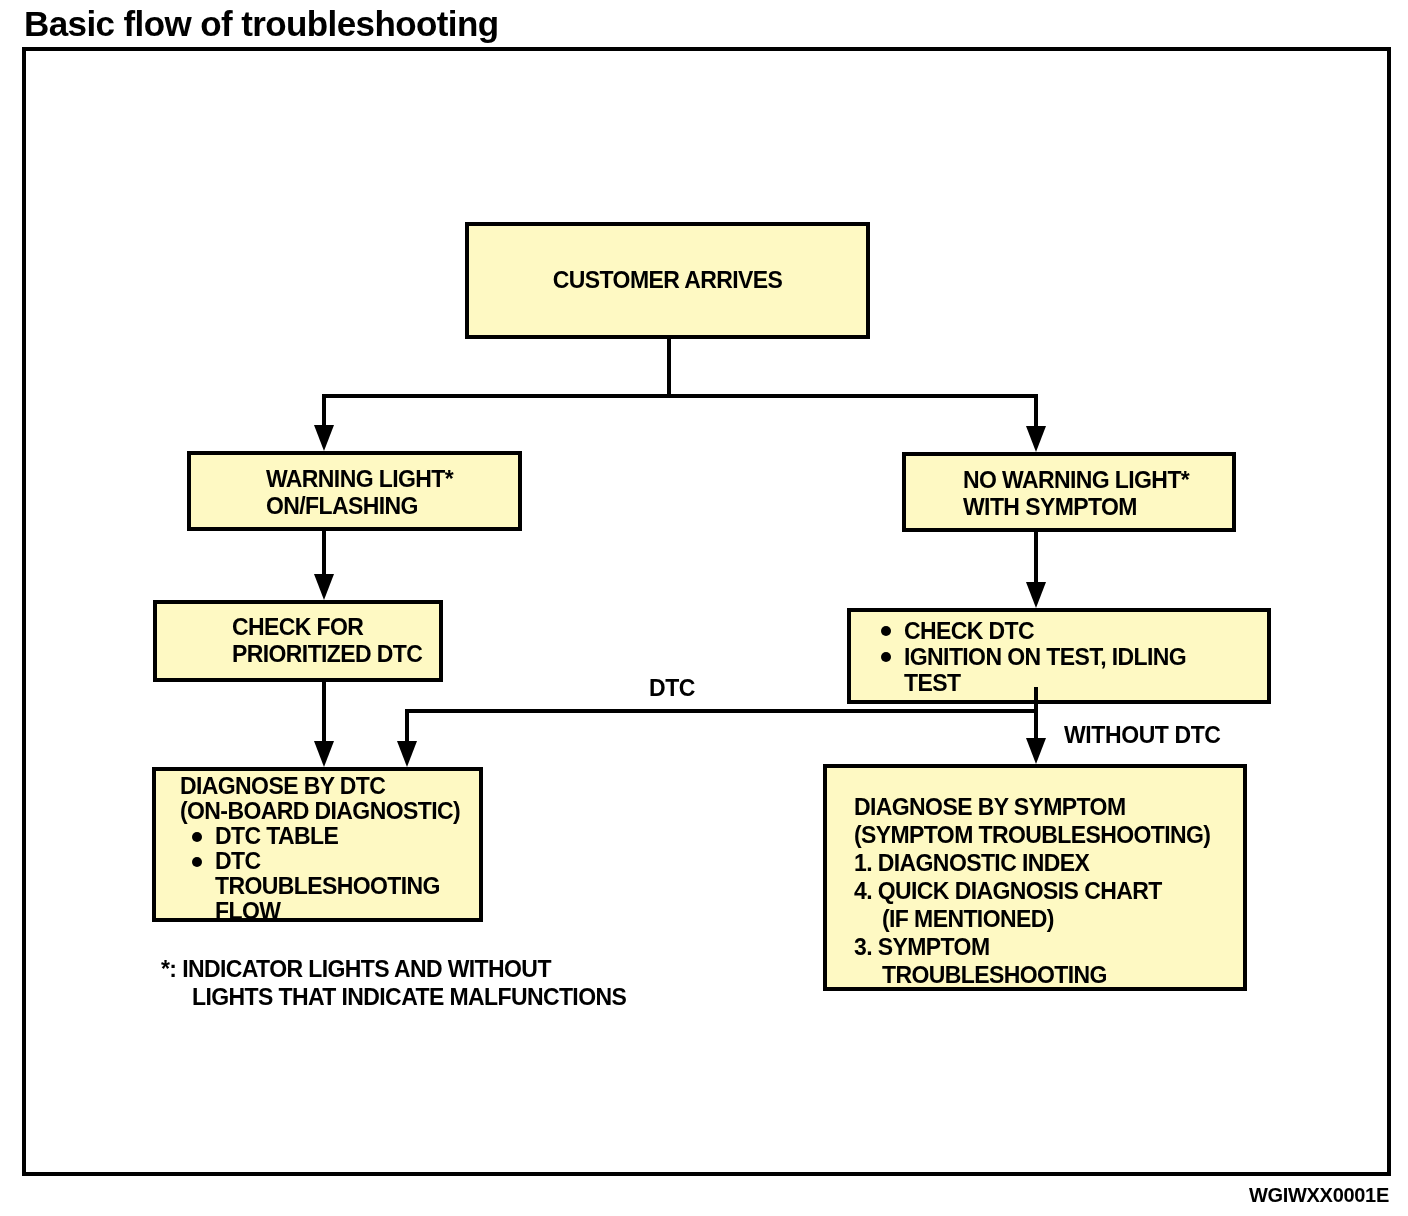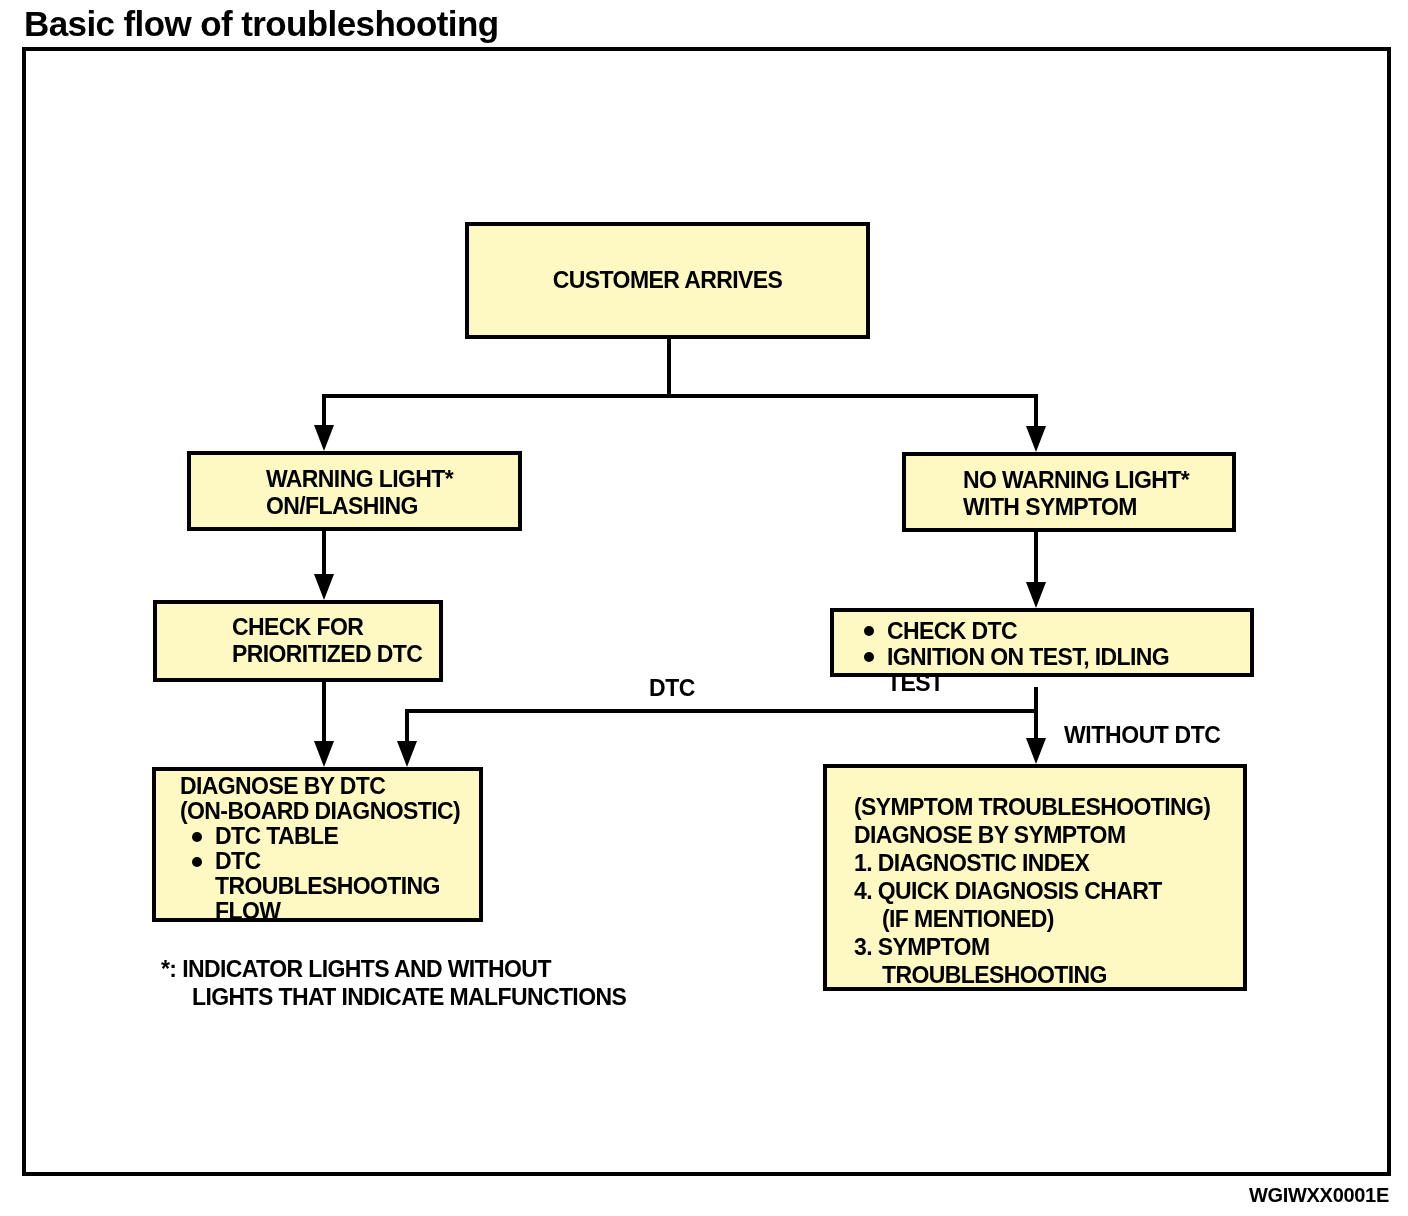--- a/index.html
+++ b/index.html
@@ -142,21 +142,21 @@
     <div class="arrow-down" style="left:288px; top:523px;"></div>
 
     <div class="vline" style="left:1008px; top:481px; height:52px;"></div>
     <div class="arrow-down" style="left:1000px; top:531px;"></div>
 
     <div class="box" style="left:127px; top:549px; width:290px; height:82px; padding:10px 0 0 75px;">
       <div>CHECK FOR</div>
       <div>PRIORITIZED DTC</div>
     </div>
 
-    <div class="box" style="left:804px; top:557px; width:424px; height:69px; padding:6px 0 0 30px; line-height:26px;">
+    <div class="box" style="left:821px; top:557px; width:424px; height:96px; padding:6px 0 0 30px; line-height:26px;">
       <div class="brow">
         <span class="dot"></span>
         <span>CHECK DTC</span>
       </div>
       <div class="brow">
         <span class="dot"></span>
         <span>
           <span>IGNITION ON TEST, IDLING</span><br>
           <span>TEST</span>
         </span>
@@ -187,22 +187,22 @@
         <span class="dot"></span>
         <span>
           <span>DTC</span><br>
           <span>TROUBLESHOOTING</span><br>
           <span>FLOW</span>
         </span>
       </div>
     </div>
 
     <div class="box" style="left:797px; top:713px; width:424px; height:227px; padding:25px 0 0 27px; line-height:28px;">
+      <div>DIAGNOSE BY SYMPTOM</div>
       <div>(SYMPTOM TROUBLESHOOTING)</div>
-      <div>DIAGNOSE BY SYMPTOM</div>
       <div>1. DIAGNOSTIC INDEX</div>
       <div>4. QUICK DIAGNOSIS CHART</div>
       <div style="margin-left:28px;">(IF MENTIONED)</div>
       <div>3. SYMPTOM</div>
       <div style="margin-left:28px;">TROUBLESHOOTING</div>
     </div>
 
     <div class="footnote" style="left:135px; top:904px;">
       <div>*: INDICATOR LIGHTS AND WITHOUT</div>
       <div class="fn2">LIGHTS THAT INDICATE MALFUNCTIONS</div>

